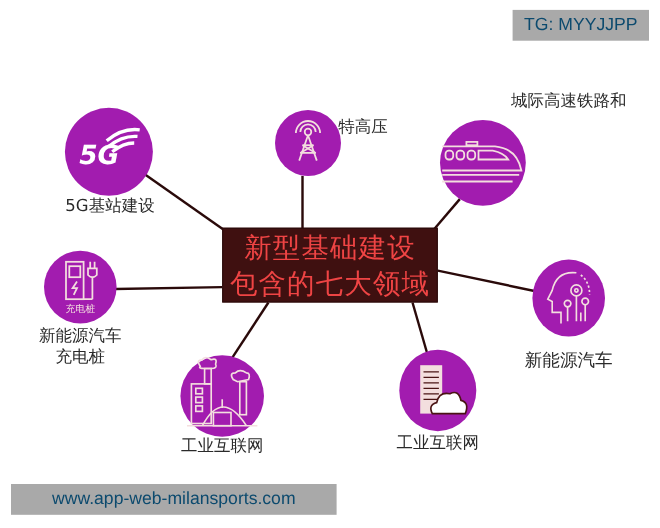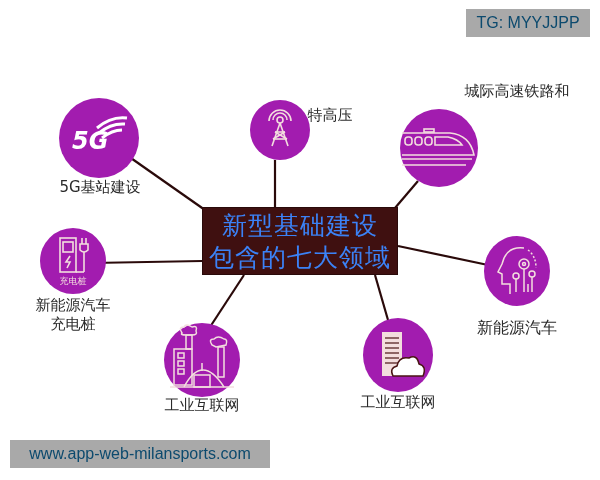--- a/index.html
+++ b/index.html
@@ -2,21 +2,21 @@
 <html><head>
 <meta charset="utf-8">
 <style>
   html, body { margin:0; padding:0; }
   body { width:600px; height:480px; background:#ffffff; position:relative; overflow:hidden; font-family:"DejaVu Sans", sans-serif; }
   .lines { position:absolute; left:0; top:0; width:600px; height:480px; }
   .circle { position:absolute; border-radius:50%; background:#a21caf; }
   .circle svg { position:absolute; left:0; top:0; width:100%; height:100%; }
   .label { position:absolute; color:#2a2a2a; font-size:15px; line-height:19px; text-align:center; white-space:nowrap; }
   .center-box { position:absolute; left:202px; top:207px; width:196px; height:68px; background:#3f1010; border:1px solid #2a0a0a; box-sizing:border-box; }
-  .center-line { position:absolute; left:0; width:100%; text-align:center; color:#3b82f6; font-size:25px; line-height:30px; letter-spacing:1px; }
+  .center-line { position:absolute; left:0; width:100%; text-align:center; color:#ef4444; font-size:25px; line-height:30px; letter-spacing:1px; }
   .wm { position:absolute; background:#a9a9a9; color:#0c4a6e; font-family:"Liberation Sans", sans-serif; }
 </style>
 </head>
 <body>
 
 <svg class="lines" viewBox="0 0 600 480">
   <g stroke="#2a0a0a" stroke-width="2.2" fill="none">
     <line x1="128" y1="156" x2="205" y2="210"></line>
     <line x1="275" y1="160" x2="275" y2="208"></line>
     <line x1="418" y1="181" x2="395" y2="208"></line>
@@ -147,13 +147,13 @@
   </svg>
 </div>
 <div class="label" style="left:346px;top:393px;width:104px;">工业互联网</div>
 
 <div class="center-box">
   <div class="center-line" style="top:3px;">新型基础建设</div>
   <div class="center-line" style="top:35px;">包含的七大领域</div>
 </div>
 
 <div class="wm" style="left:466px;top:9px;width:124px;height:28px;font-size:16px;line-height:28px;text-align:center;">TG: MYYJJPP</div>
-<div class="wm" style="left:10px;top:440px;width:260px;height:28px;font-size:16px;line-height:28px;text-align:center;">www.app-web-milansports.com</div>
+<div class="wm" style="left:10px;top:440px;width:296px;height:28px;font-size:16px;line-height:28px;text-align:center;">www.app-web-milansports.com</div>
 
 </body></html>

